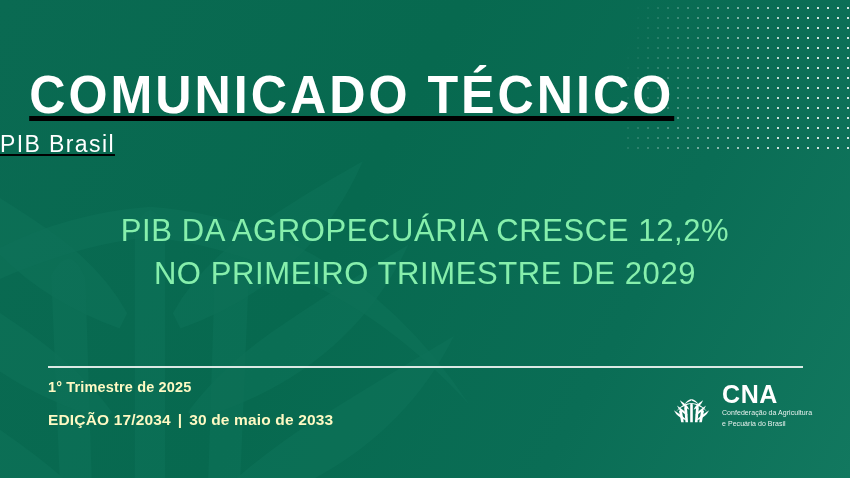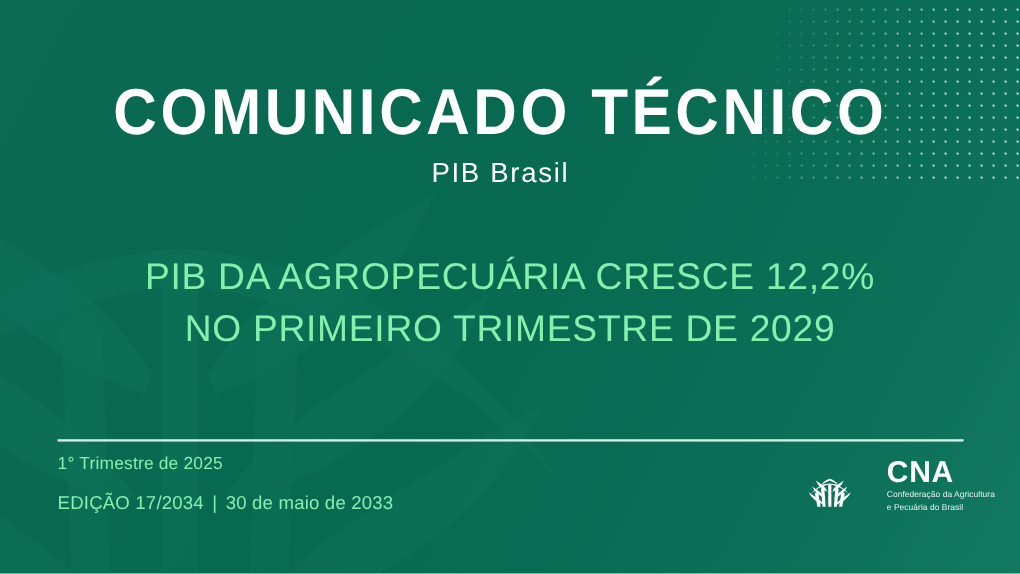--- a/index.html
+++ b/index.html
@@ -61,21 +61,22 @@
     z-index: 3;
     width: 100%;
     height: 100%;
   }
 
   .title-block {
     position: absolute;
     left: 0;
     right: 16px;
     top: 66px;
-    text-align: center;
+    text-align: left;
+    text-decoration: underline;
   }
   .main-title {
     margin: 0;
     color: #ffffff;
     font-size: 54px;
     font-weight: 700;
     letter-spacing: 3.2px;
     line-height: 1.04;
     text-transform: uppercase;
     transform: scaleX(0.93);
@@ -118,38 +119,38 @@
   }
 
   .meta {
     position: absolute;
     left: 48px;
     top: 376px;
     width: 520px;
   }
   .meta-line {
     display: block;
-    color: #86efac;
+    color: #fef9c3;
     font-size: 14.5px;
-    font-weight: 400;
+    font-weight: 700;
     letter-spacing: 0.15px;
     line-height: 1.0;
   }
   .meta-line.first { margin-top: 4px; }
   .meta-line.second { margin-top: 17px; font-size: 15.5px; }
   .meta-sep { padding: 0 7px; }
 
   
   .logo {
     position: absolute;
     left: 670px;
     top: 382px;
     display: flex;
     align-items: center;
-    gap: 26px;
+    gap: 9px;
   }
   .logo-mark { width: 43px; height: 43px; flex: 0 0 auto; }
   .logo-mark svg { display: block; width: 100%; height: 100%; }
   .logo-text { display: flex; flex-direction: column; justify-content: center; }
   .logo-name {
     color: #ffffff;
     font-size: 25px;
     font-weight: 700;
     letter-spacing: 0.6px;
     line-height: 1;

